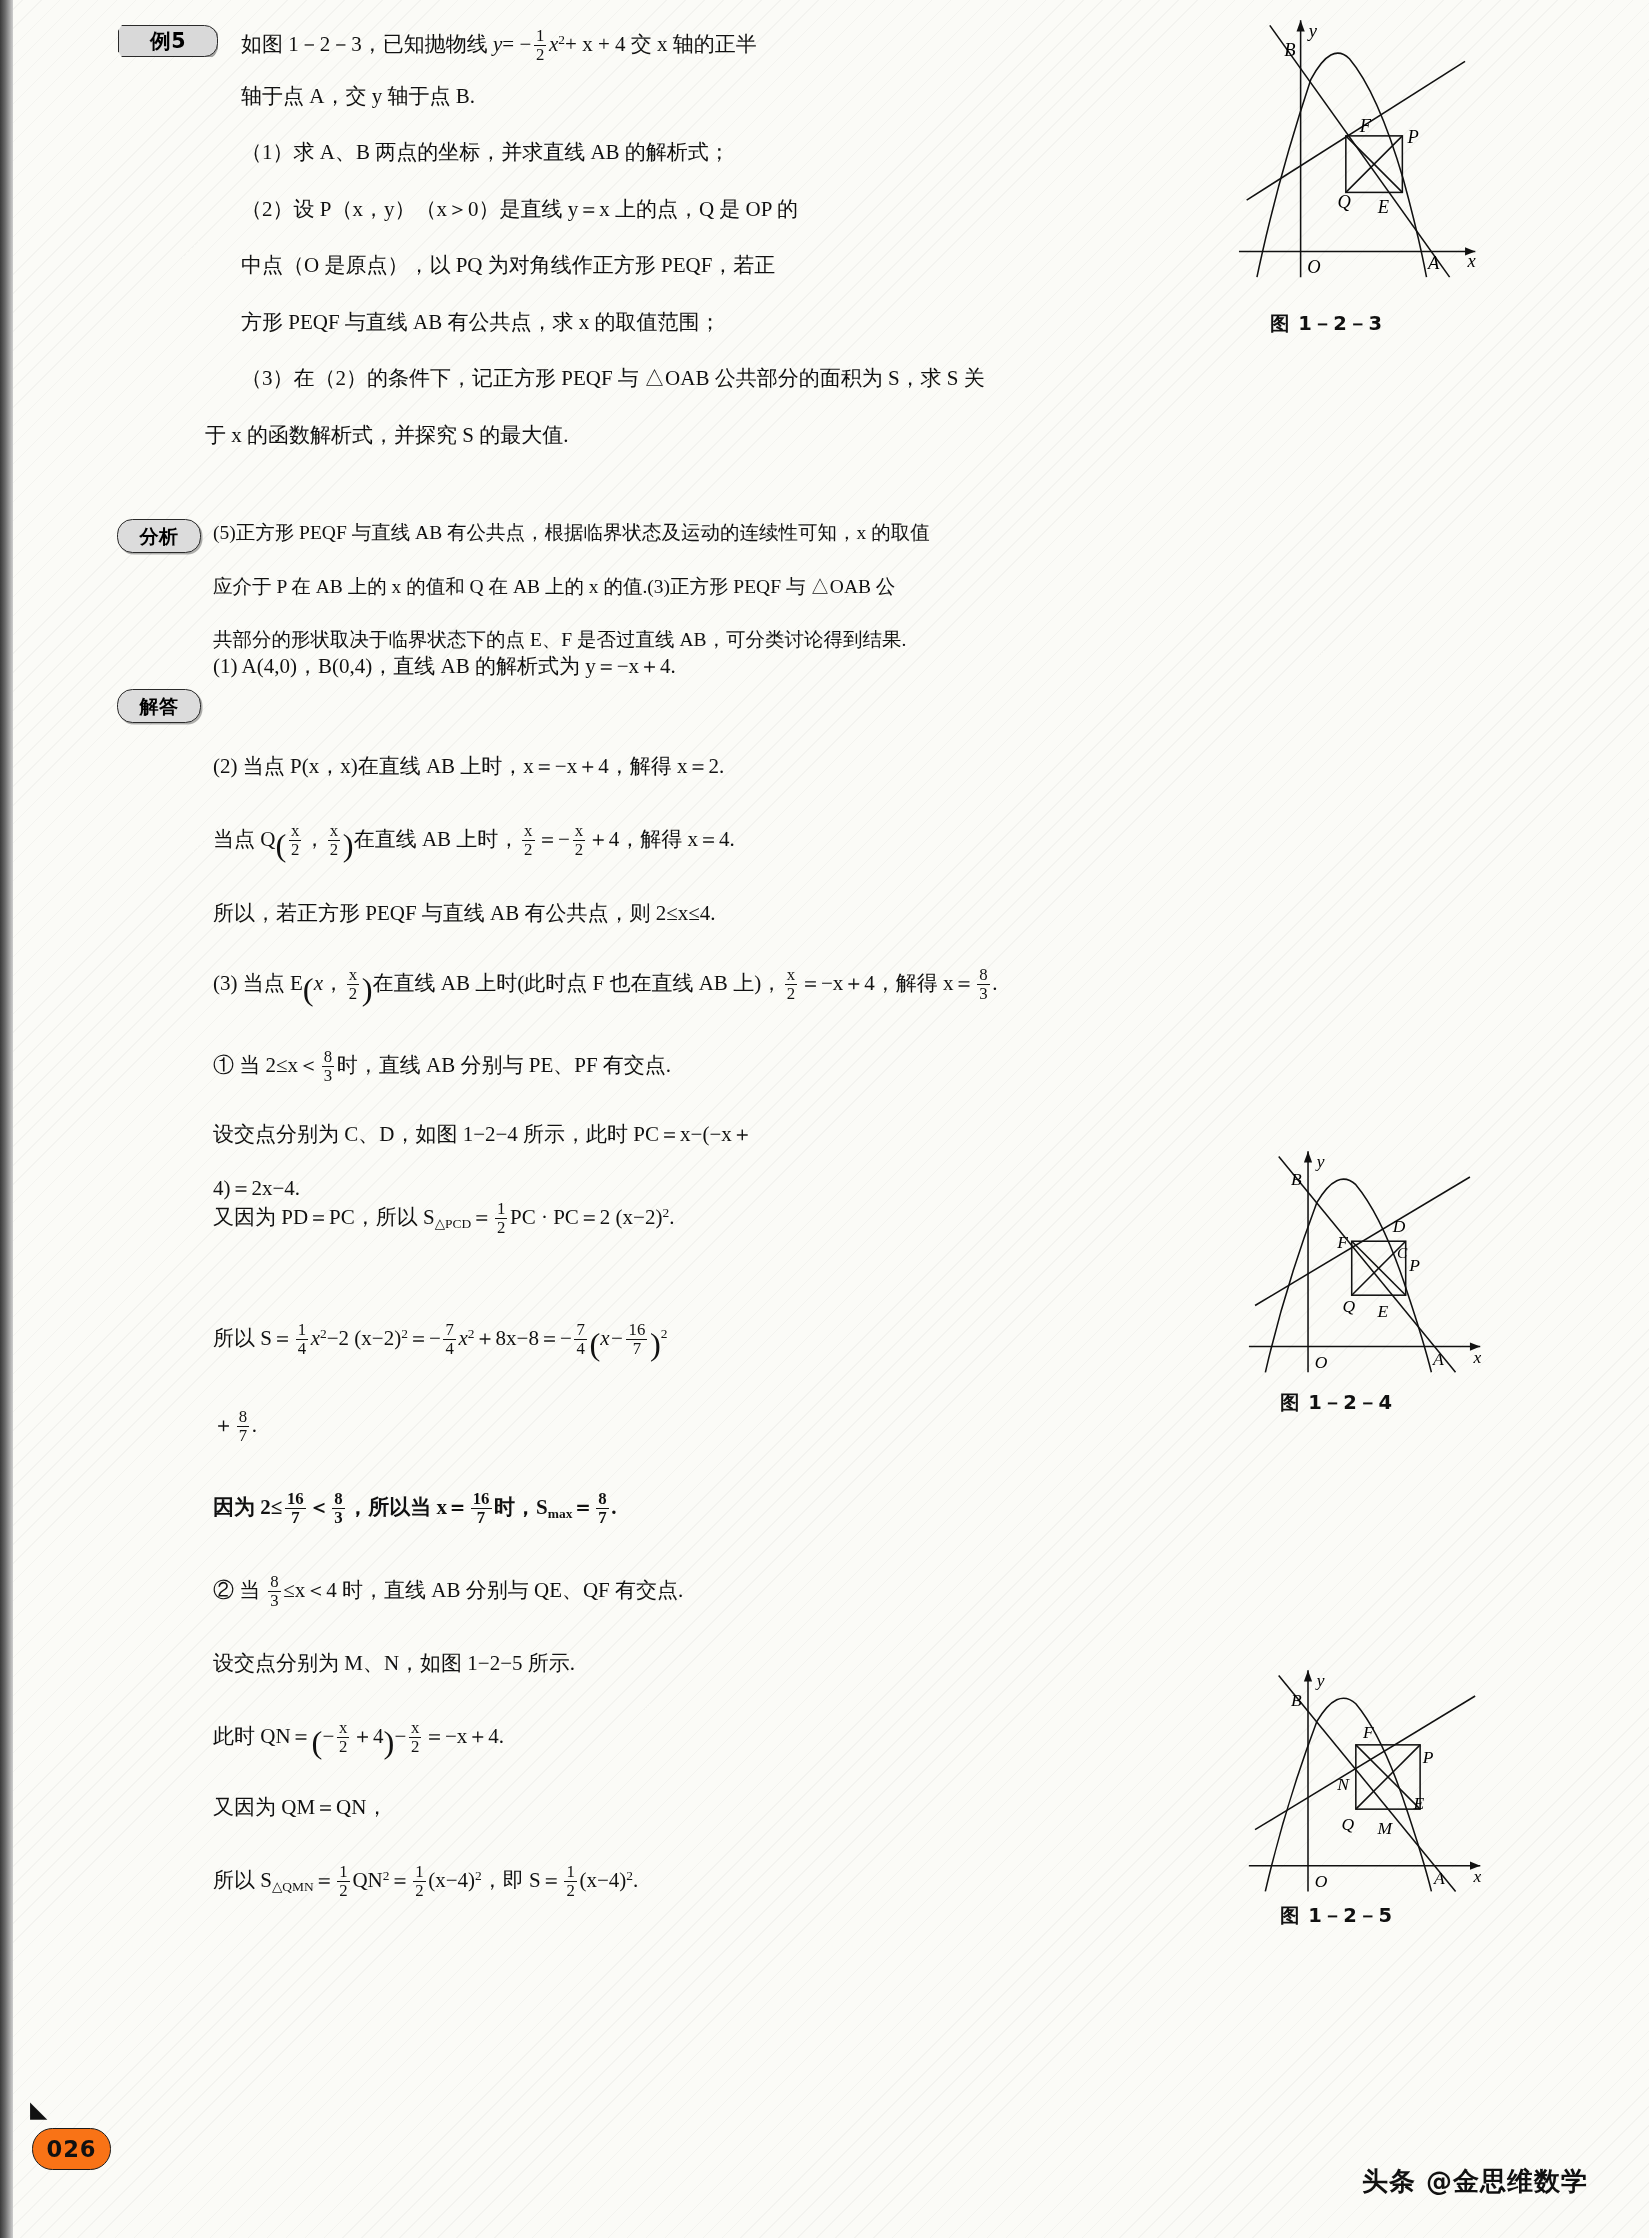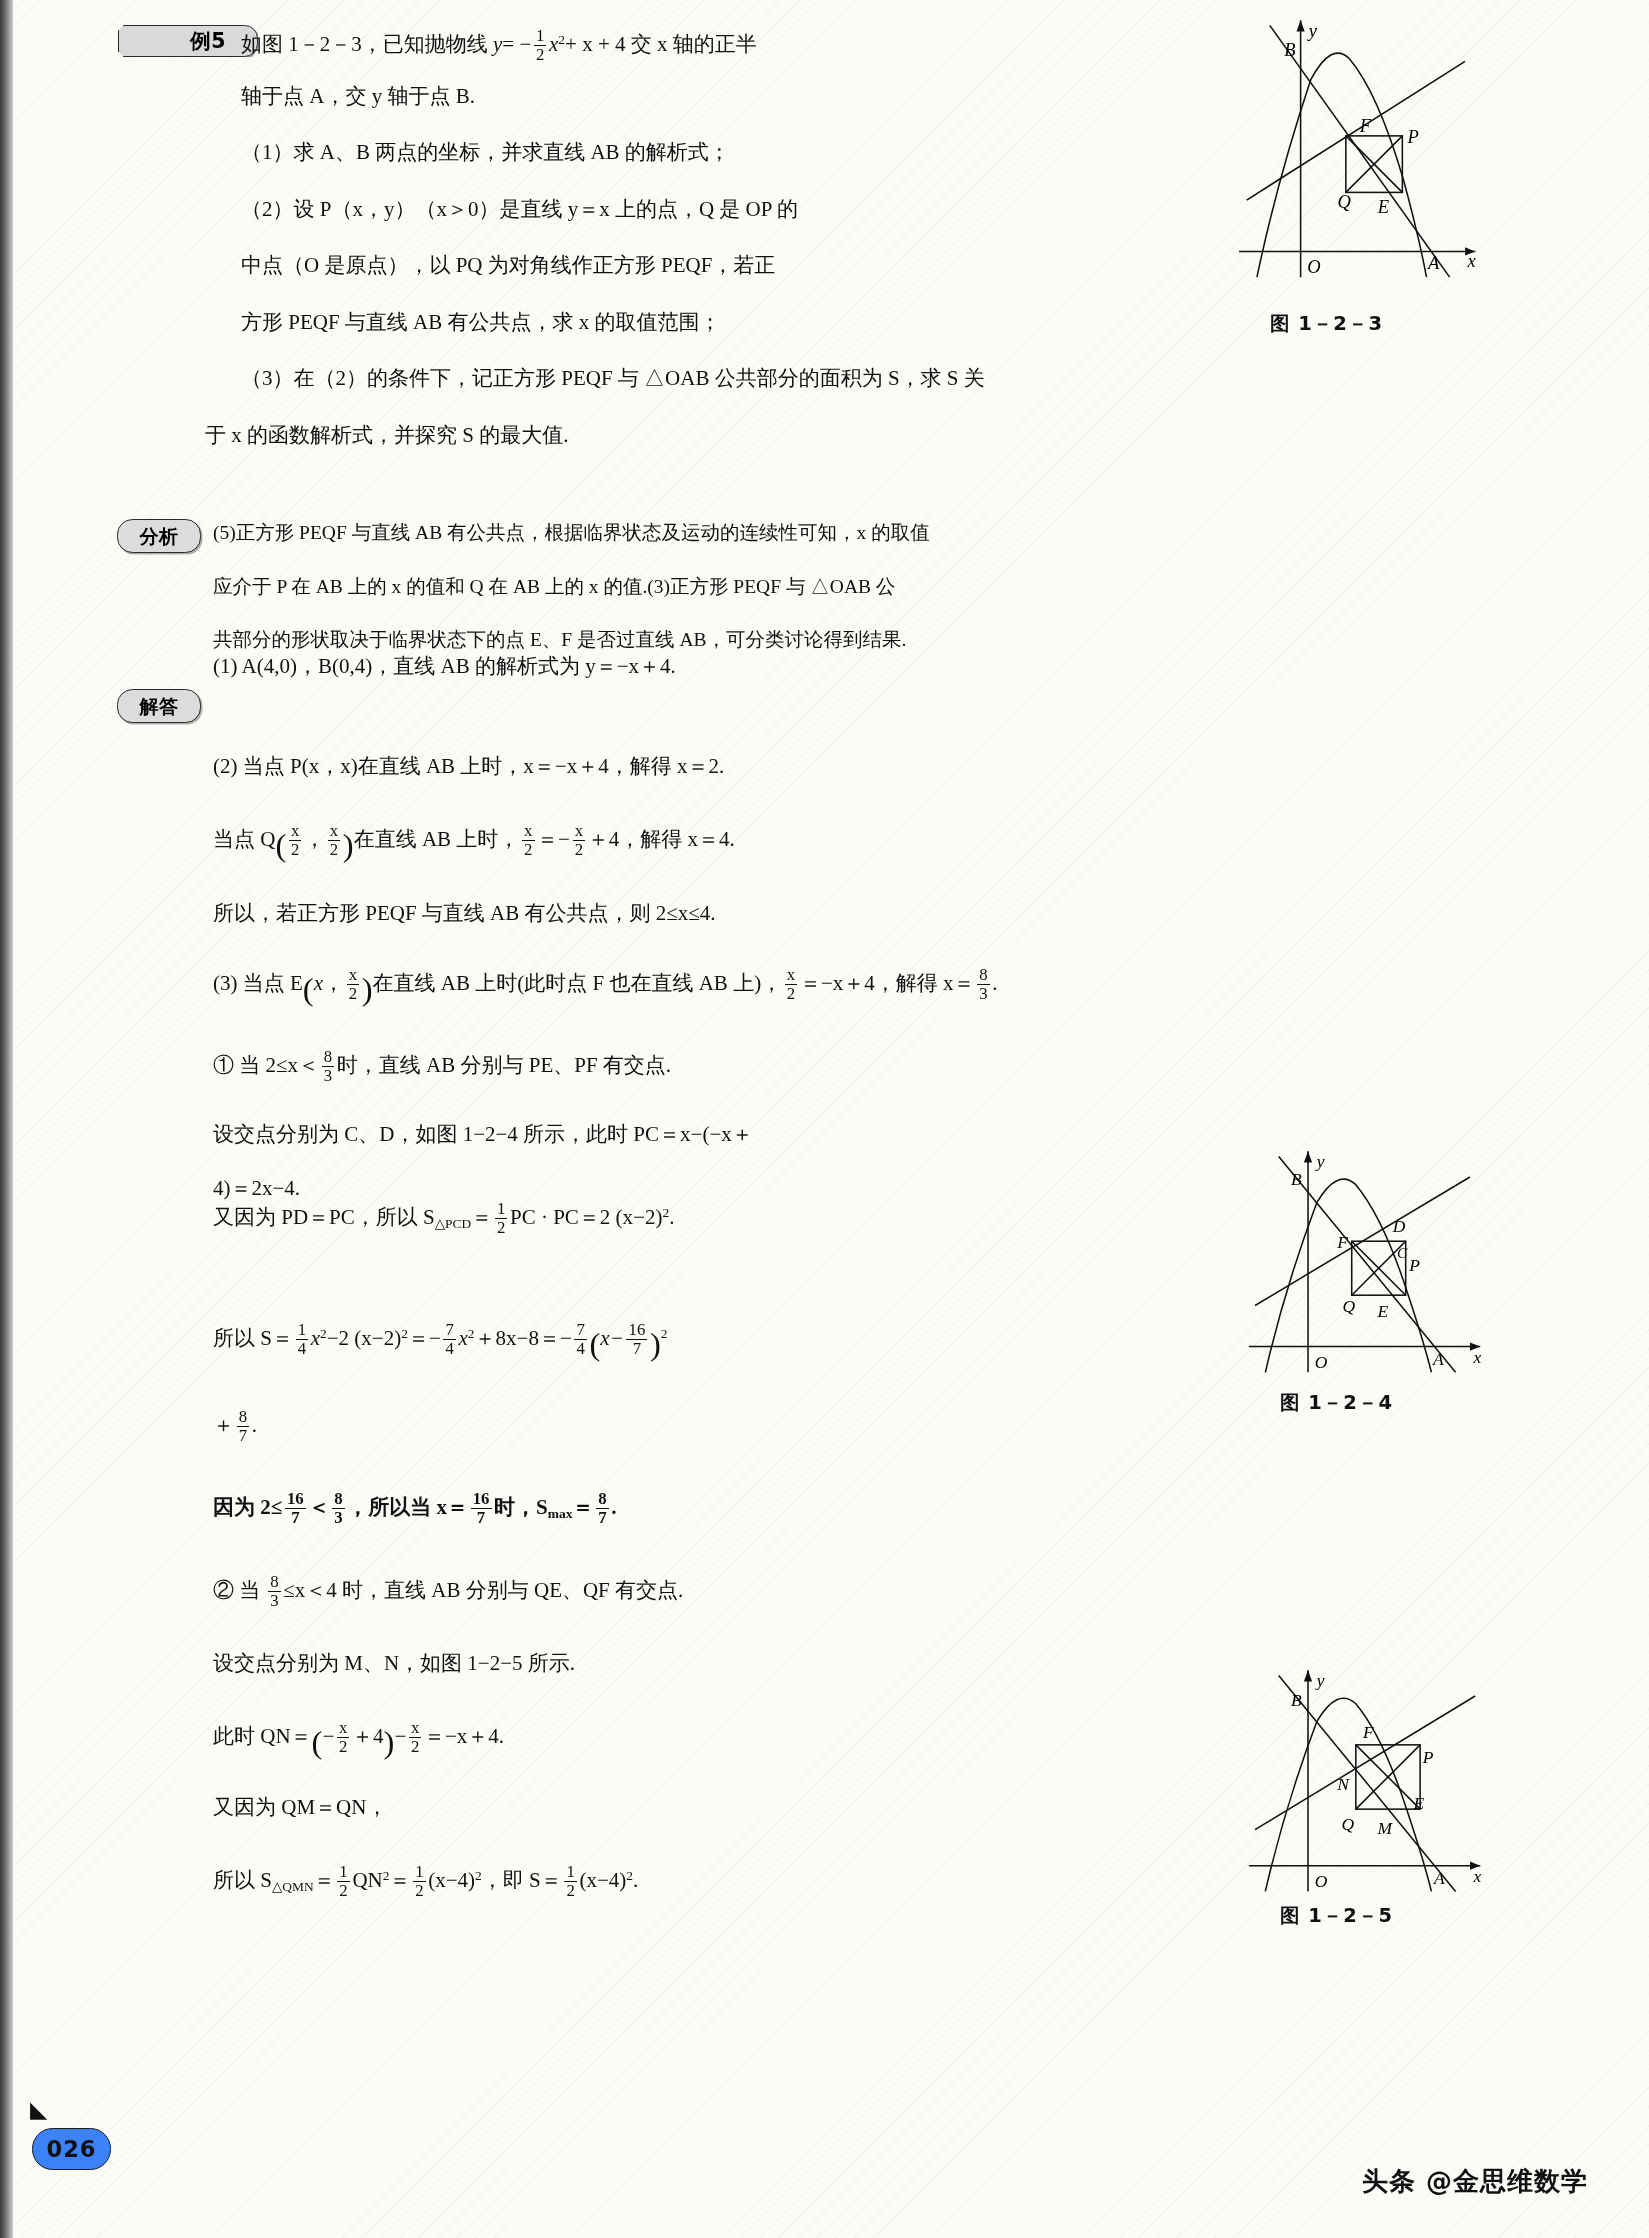--- a/index.html
+++ b/index.html
@@ -43,21 +43,20 @@
     letter-spacing:0.5px;
   }
   .tag-ex{
     left:41px;top:25px;width:98px;height:30px;
     line-height:30px;font-size:20.6px;
     background:#d9d9d9;
     border:1px solid #2a2a2a;
     border-radius:3.1px 13.4px 13.4px 3.1px;
     box-shadow:1.5px 1.5px 0 rgba(0,0,0,.35);
     clip-path:polygon(0 18%,0 82%,4% 100%,96% 100%,100% 74%,100% 26%,96% 0,4% 0);
-    padding-left:40px;
   }
   .tag-round{
     width:82px;height:32px;line-height:32px;font-size:19px;
     background:#dcdcdc;border:1px solid #2a2a2a;border-radius:15.4px;
     box-shadow:1.5px 1.5px 0 rgba(0,0,0,.3);
   }
   .tag-analysis{left:40px;top:519px;}
   .tag-answer{left:40px;top:689px;}
 
   
@@ -101,21 +100,21 @@
     letter-spacing:1px;
     white-space:nowrap;
   }
 
   
   .pagenum{
     position:absolute;left:32px;top:2128px;
     width:77px;height:40px;
     border:1.5px solid #1b1b1b;
     border-radius:20.6px;
-    background:#3b82f6;
+    background:#f97316;
     font-family:"DejaVu Sans", sans-serif;
     font-weight:bold;font-size:22.6px;
     line-height:40px;text-align:center;
     letter-spacing:1px;
   }
   .corner-mark{
     position:absolute;left:30px;top:2096px;
     font-size:22.6px;color:#111;
   }
   .watermark{

